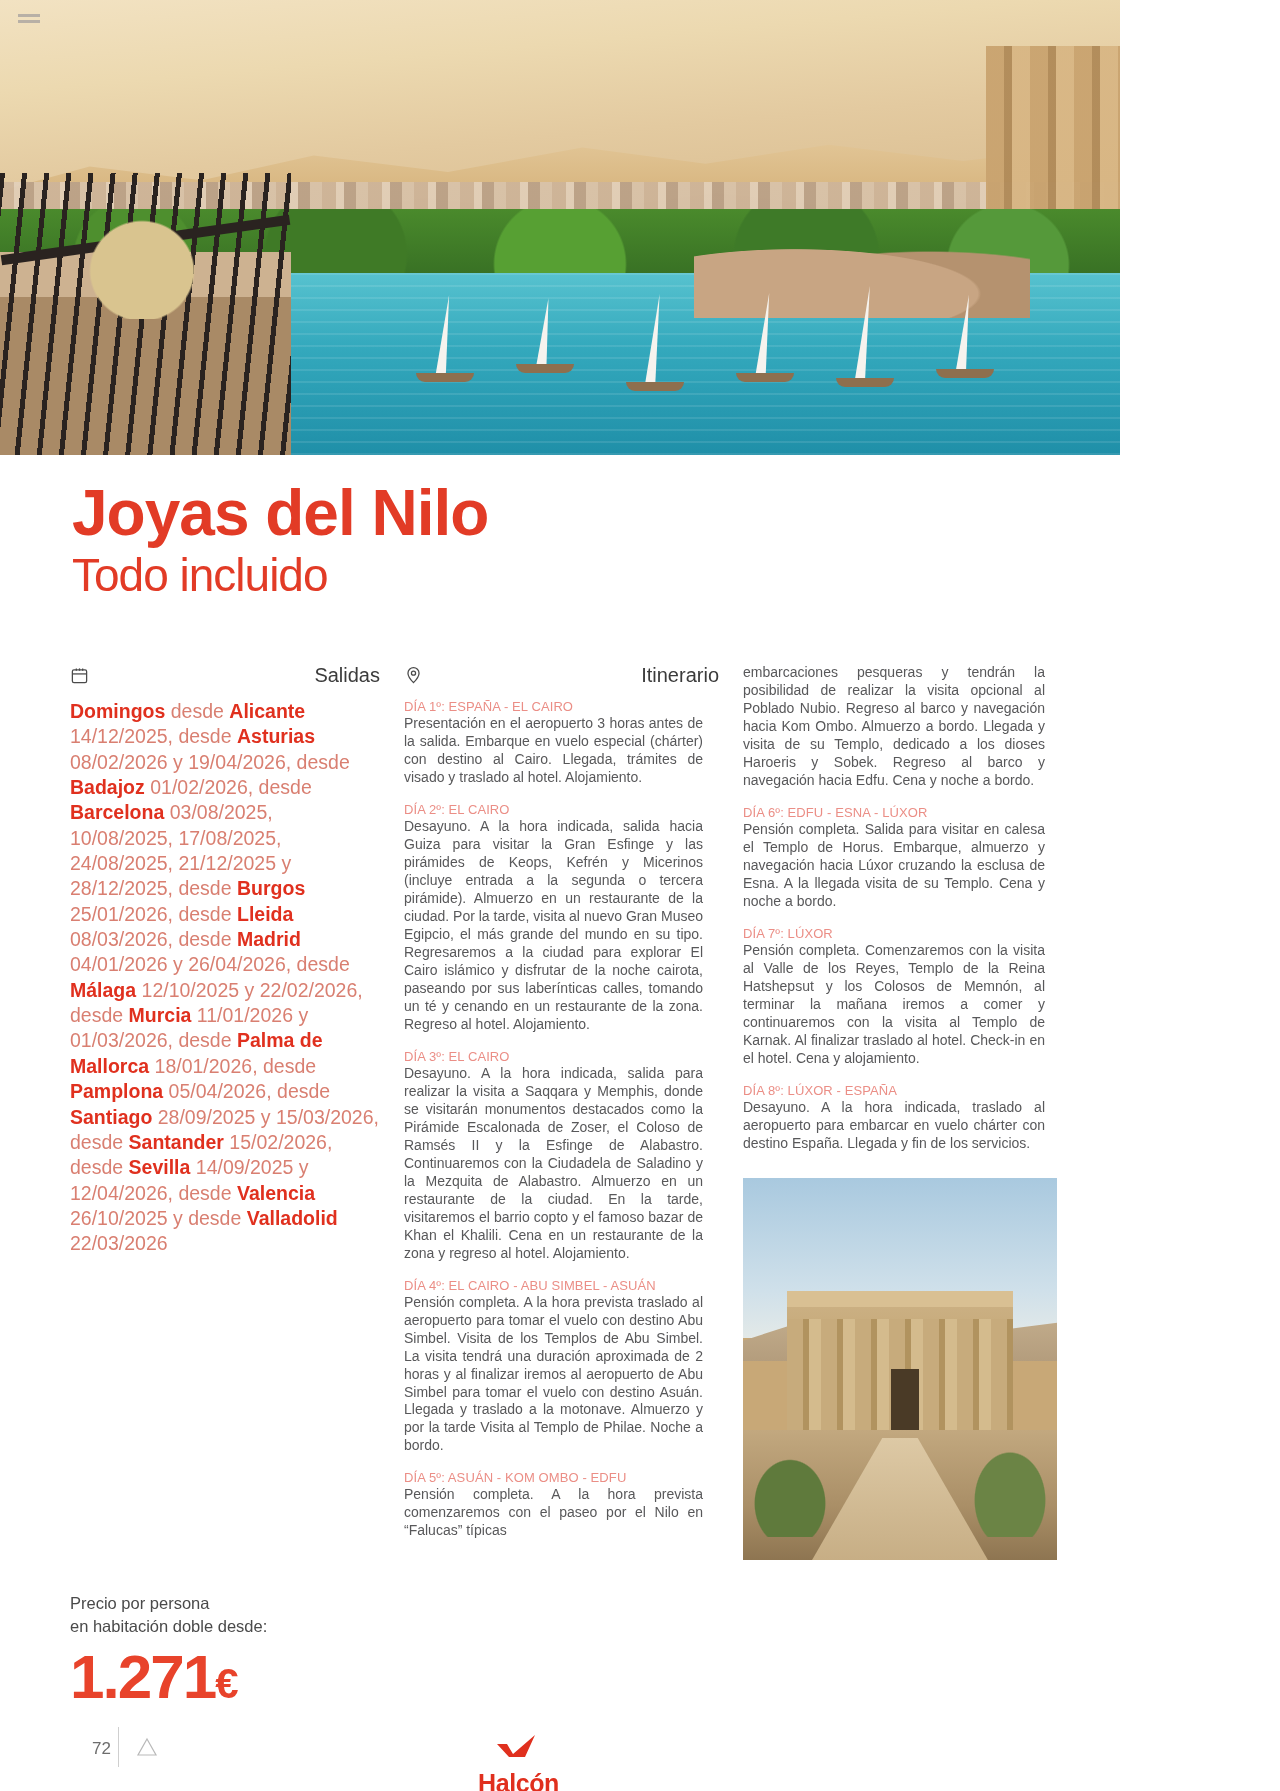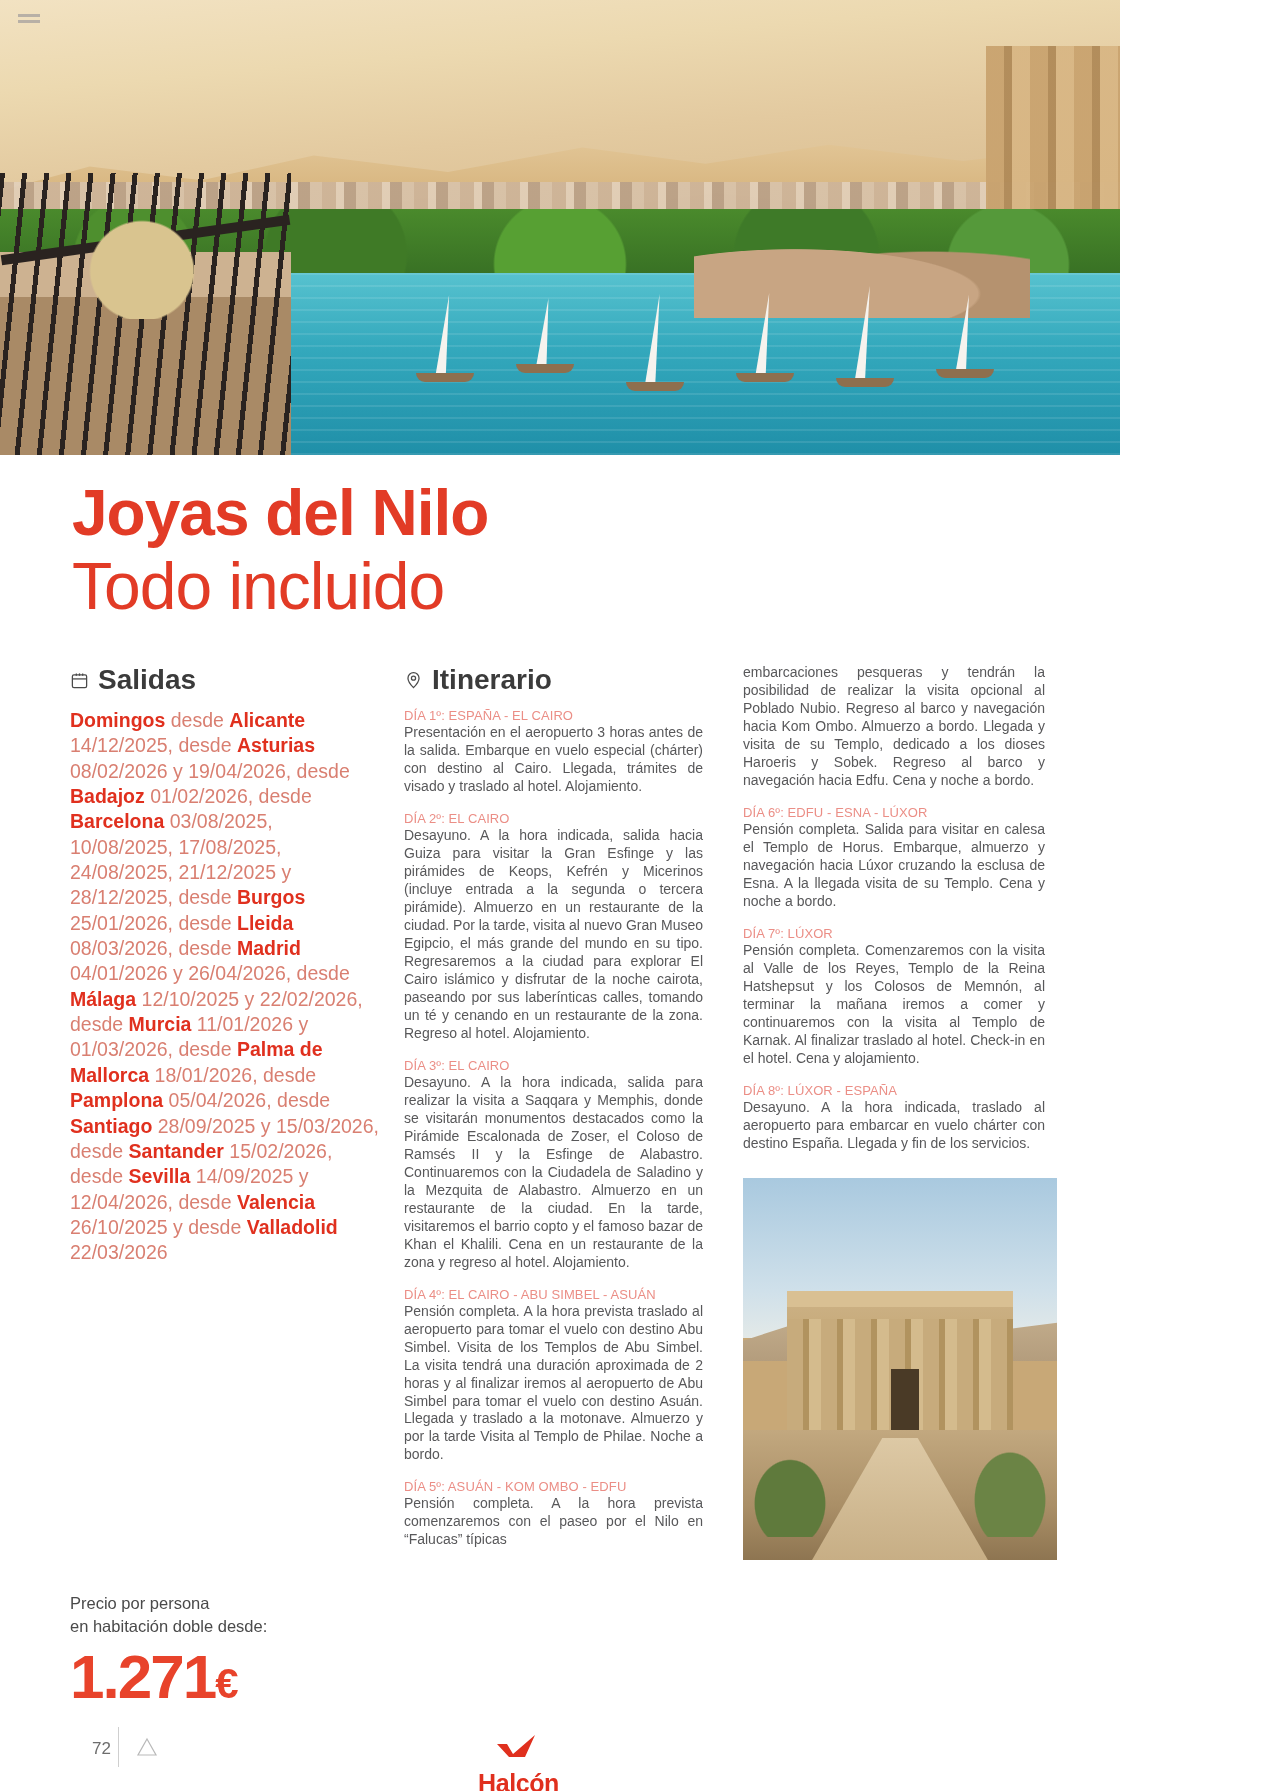--- a/index.html
+++ b/index.html
@@ -102,33 +102,33 @@
     content:"";position:absolute;left:0;top:6px;width:22px;height:3px;background:#b8b0a6;
   }
 
   
   .title-wrap{ position:absolute; left:72px; top:478px; }
   .title-line1{
     font-size:64px; font-weight:700; color:#e23b26; letter-spacing:-1px;
     line-height:1.12; margin:0;
   }
   .title-line2{
-    font-size:66px; font-weight:400; color:#e23b26; letter-spacing:-1px;
+    font-size:46px; font-weight:400; color:#e23b26; letter-spacing:-1px;
     line-height:1.12; margin:0;
   }
 
   
   .col{ position:absolute; top:664px; }
   .col-left{ left:70px; width:310px; }
   .col-mid{ left:404px; width:315px; }
   .col-right{ left:743px; width:318px; }
 
   .sec-head{
     display:flex; align-items:center; gap:9px;
-    font-size:28px; color:#3b3b3b; font-weight:700; margin-bottom:12px;
+    font-size:20px; color:#3b3b3b; font-weight:400; margin-bottom:12px;justify-content:space-between;
   }
   .sec-head svg{ display:block; }
 
   
   .departures{
     font-size:19.5px; line-height:1.3; color:#d97f71;
   }
   .departures b{ color:#e0301e; font-weight:700; }
   .departures .date{ color:#d97f71; }
 

